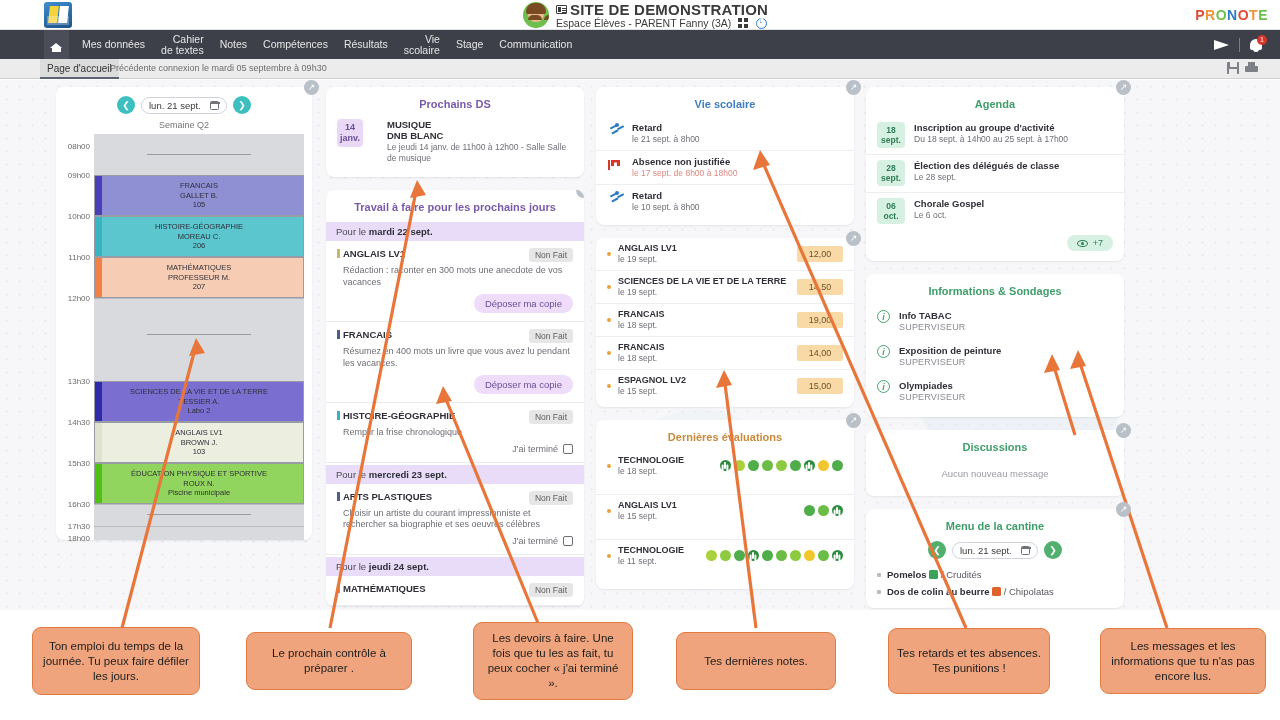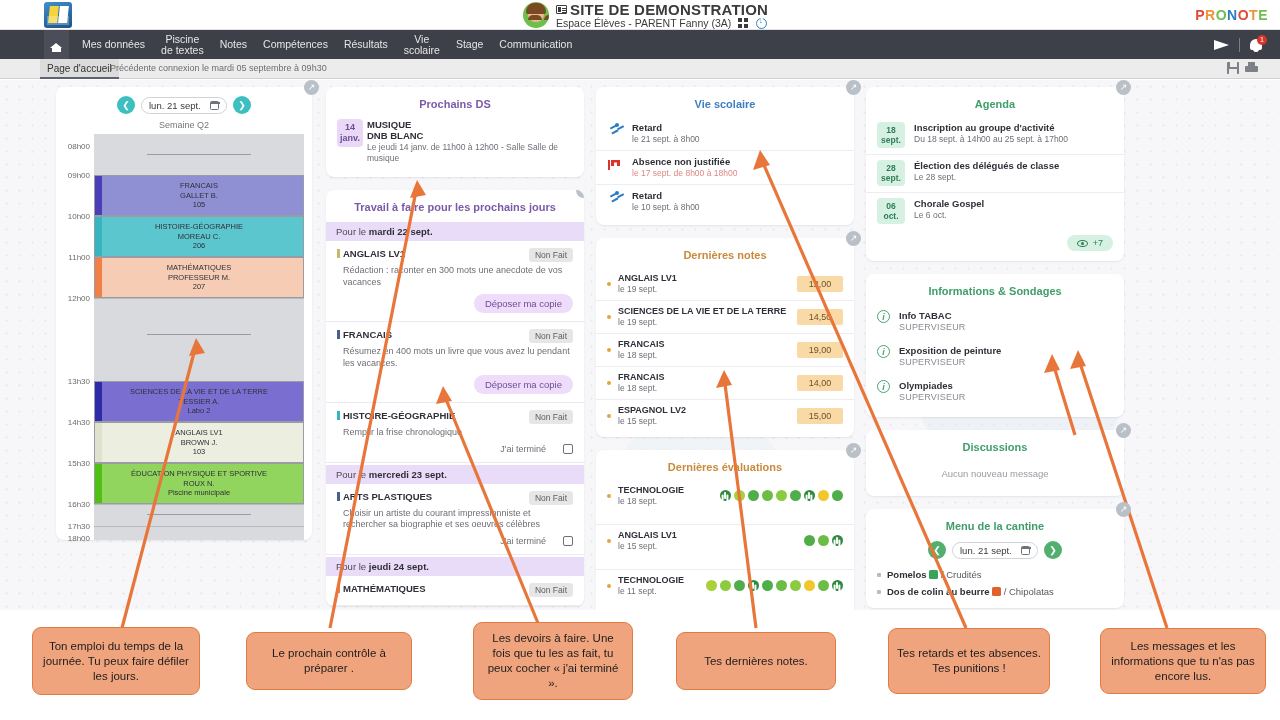--- a/index.html
+++ b/index.html
@@ -91,21 +91,21 @@
     position:absolute; left:44px; top:0; width:25px; height:29px;
     background:#4b4e58; display:flex; align-items:center; justify-content:center;
   }
   .home-ico{ width:13px;height:12px;position:relative;}
   .home-ico:before{content:"";position:absolute;left:0;top:4px;width:0;height:0;
     border-left:6.5px solid transparent;border-right:6.5px solid transparent;border-bottom:5px solid #fff;}
   .home-ico:after{content:"";position:absolute;left:2px;top:8px;width:9px;height:5px;background:#fff;}
   .nav-items{ position:absolute; left:74px; top:0; height:29px; display:flex; align-items:center; }
   .nav-item{
     color:#e6e6e6; font-size:10.5px; padding:0 8px; line-height:11px;
-    text-align:center; white-space:pre-line; cursor:pointer;
+    text-align:right; white-space:pre-line; cursor:pointer;
   }
   .nav-right{ position:absolute; right:14px; top:0; height:29px; display:flex; align-items:center; gap:9px;}
   .send-ico{ width:16px;height:14px;position:relative;}
   .send-ico:before{content:"";position:absolute;left:0;top:2px;width:0;height:0;
     border-top:5px solid transparent;border-bottom:5px solid transparent;border-left:15px solid #fff;}
   .nav-sep{ width:1px;height:14px;background:#7a7d85;}
   .bell-wrap{ position:relative; width:17px; height:16px;}
   .bell-ico{ position:absolute; left:1px; top:2px; width:12px;height:11px;background:#fff;
     border-radius:6px 6px 2px 2px;}
   .bell-ico:after{content:"";position:absolute;left:3px;top:10px;width:6px;height:3px;background:#fff;border-radius:0 0 4px 4px;}
@@ -194,21 +194,21 @@
   .tt-lesson{
     border:1px solid #9a9ca5; display:flex;flex-direction:column;
     align-items:center;justify-content:center; text-align:center;
     font-size:7.5px; color:#2f2f38; line-height:9.5px; overflow:hidden;
   }
   .tt-lesson .ttl-accent{position:absolute;left:0;top:0;bottom:0;width:7px;}
   .tt-free-line{ position:absolute; left:50%; transform:translateX(-50%); width:104px;height:1px;background:#9a9ca5;}
   .tt-rule{ position:absolute;left:0;right:0;height:1px;background:#b8bac0;}
 
   
-  .ds-row{ display:flex; gap:4px; padding:2px 11px 13px; }
+  .ds-row{ display:flex; gap:24px; padding:2px 11px 13px; }
   .ds-date{
     flex:0 0 auto; width:26px; background:#e9d9f7; border-radius:4px; text-align:center;
     padding:3px 0; color:#6b4e96; font-size:9px; font-weight:bold; line-height:10.5px; height:28px;
   }
   .ds-sub{ font-size:9.5px; font-weight:bold; color:#2f2f38;}
   .ds-type{ font-size:9.5px; font-weight:bold; color:#2f2f38;}
   .ds-detail{ font-size:8.5px; color:#6e6e76; line-height:11px; margin-top:1px;}
 
   
   .hw-daybar{
@@ -221,21 +221,21 @@
   .hw-subject{ font-size:9.5px; font-weight:bold; color:#2f2f38; padding-left:6px; position:relative;}
   .hw-subject:before{content:"";position:absolute;left:0;top:1px;bottom:1px;width:2.5px;background:#4a5f8a;}
   .hw-badge{
     background:#e6e6e6;color:#5d5d63;font-size:8.5px;border-radius:3px;padding:2px 6px; white-space:nowrap;
   }
   .hw-desc{ font-size:9px;color:#6e6e76;line-height:11.5px;margin:3px 0 0 6px;}
   .hw-actions{ display:flex; justify-content:flex-end; margin-top:6px;}
   .hw-deposit{
     background:#efdcfb;color:#6b4e96;font-size:9.5px;border-radius:11px;padding:4px 11px;
   }
-  .hw-done{ display:flex; justify-content:flex-end; align-items:center; gap:17px; margin-top:5px;
+  .hw-done{ display:flex; justify-content:flex-end; align-items:center; gap:5px; margin-top:5px;
     font-size:9px;color:#6e6e76;}
   .hw-check{ width:10px;height:10px;border:1.3px solid #6e6e76;border-radius:2px;}
 
   
   .vs-row{ display:flex; gap:9px; padding:5px 11px 6px; border-bottom:1px solid #eeeef1; align-items:flex-start;}
   .vs-row:last-child{border-bottom:none;}
   .vs-ico{ flex:0 0 auto; width:16px;height:15px; position:relative; margin-top:1px;}
   .run-ico:before{
     content:""; position:absolute; left:3px;top:3px;width:7px;height:2.2px;background:#2b7cc4;
     transform:rotate(-28deg);
@@ -344,21 +344,21 @@
       <span>P</span><span>R</span><span>O</span><span>N</span><span>O</span><span>T</span><span>E</span>
     </div>
   </div>
 
   <div class="navbar">
     <div class="home-tab">
       <span class="home-ico"></span>
     </div>
     <div class="nav-items" id="nav-items">
         <div class="nav-item">Mes données</div>
-        <div class="nav-item">Piscine
+        <div class="nav-item">Cahier
 de textes</div>
         <div class="nav-item">Notes</div>
         <div class="nav-item">Compétences</div>
         <div class="nav-item">Résultats</div>
         <div class="nav-item">Vie
 scolaire</div>
         <div class="nav-item">Stage</div>
         <div class="nav-item">Communication</div>
       </div>
     <div class="nav-right">
@@ -564,21 +564,20 @@
                 <div class="vs-title">Retard</div>
                 <div class="vs-date">le 10 sept. à 8h00</div>
               </div>
             </div>
           </div>
         <div style="height:7px"></div>
       </div>
 
       <div class="card">
         <div class="expand-ico">↗</div>
-        <div class="card-title t-orange">Dernières notes</div>
         <div id="notes-list">
             <div class="n-row">
               <span class="n-bullet"></span>
               <div class="n-text">
                 <div class="n-sub">ANGLAIS LV1</div>
                 <div class="n-date">le 19 sept.</div>
               </div>
               <div class="n-grade">12,00</div>
             </div>
             <div class="n-row">

